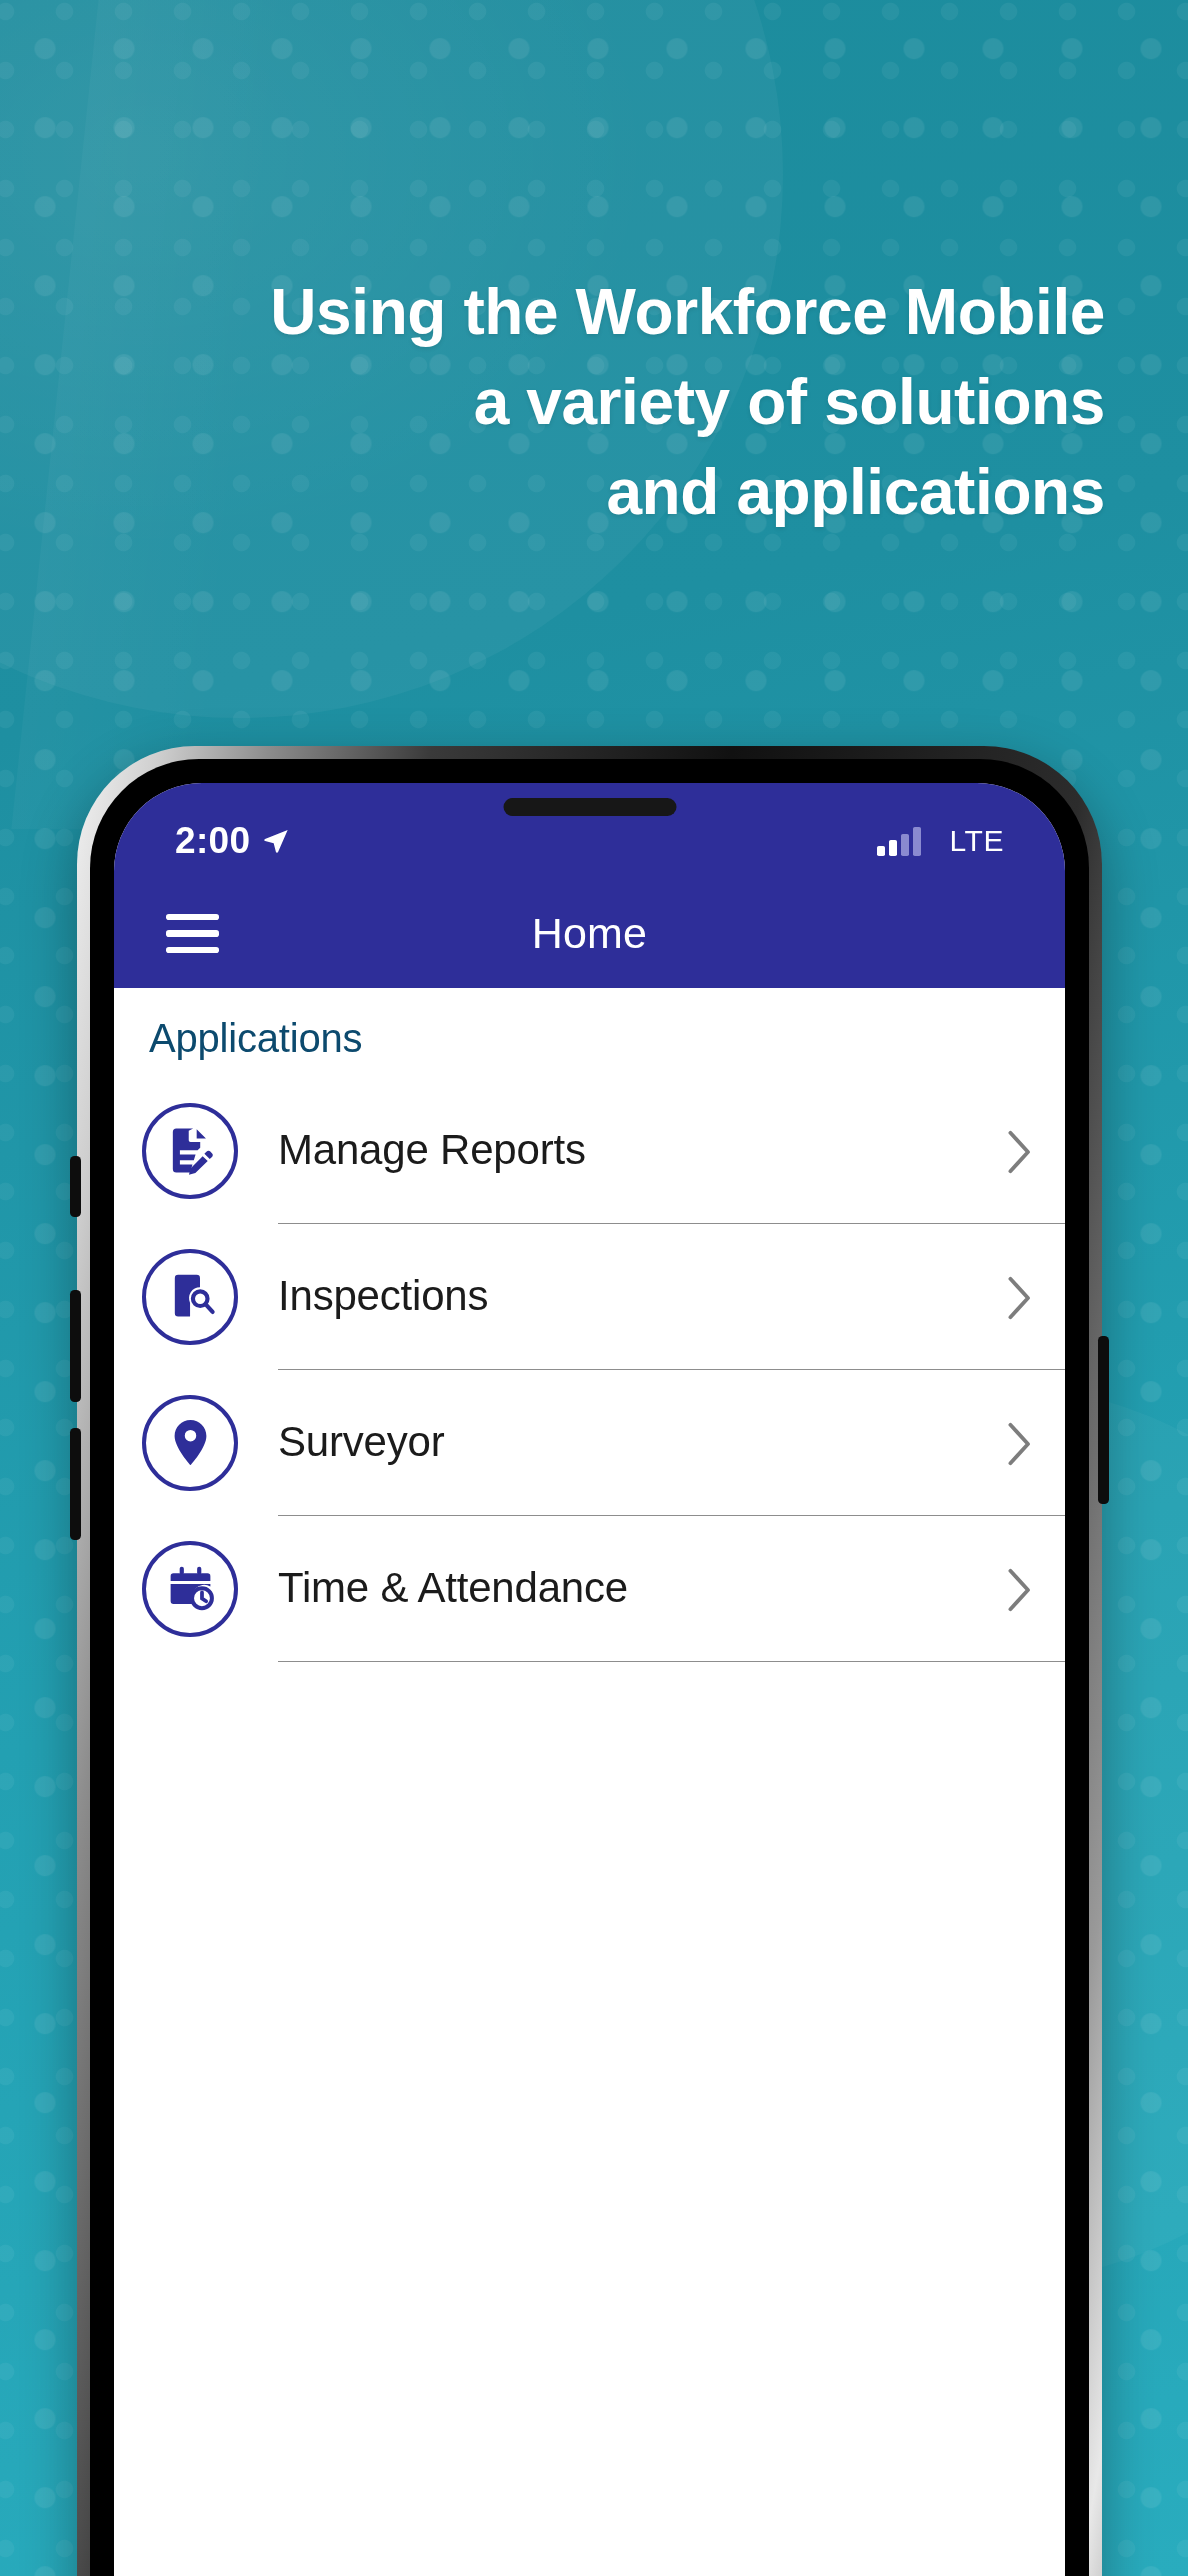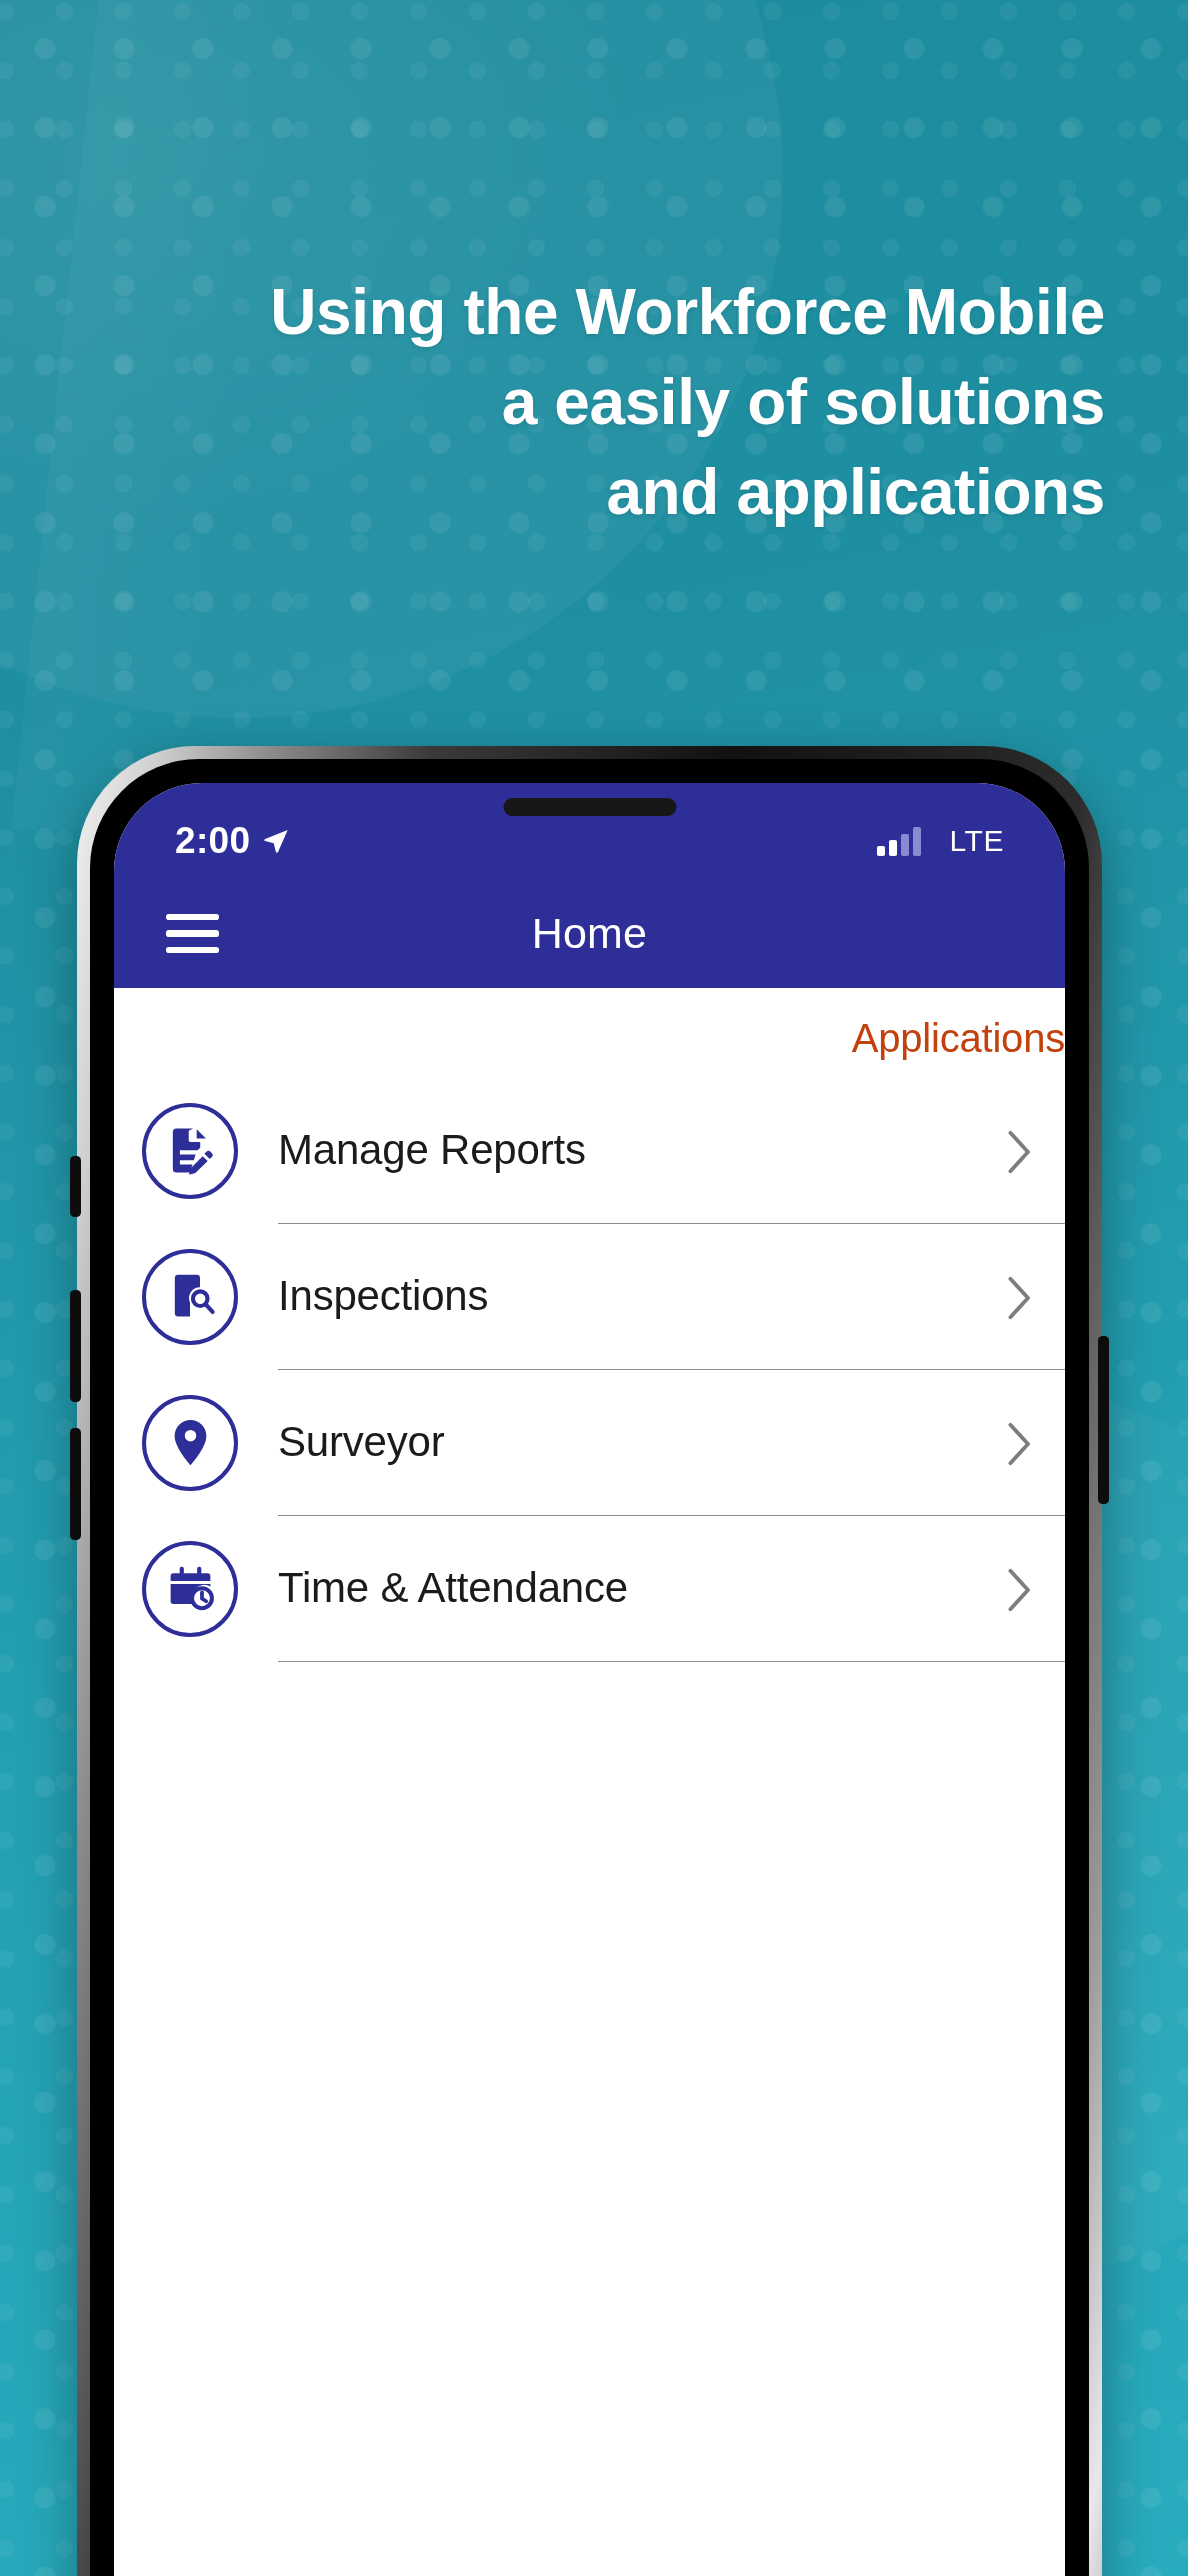--- a/index.html
+++ b/index.html
@@ -162,25 +162,24 @@
     font-size:43px;
     font-weight:400;
     letter-spacing:0.2px;
     pointer-events:none;
   }
 
   
   .content { background:#ffffff; height:100%; }
   .section-title {
     font-size:40px;
-    color:#c2410c;
+    color:#0c4a6e;
     padding:28px 0 16.6px 35px;
     font-weight:400;
     letter-spacing:-0.2px;
-    text-align:right;
   }
   .app-list { padding:0; }
   .app-row {
     display:flex;
     align-items:center;
     height:146px;
     padding-left:28px;
     cursor:pointer;
     position:relative;
   }
@@ -218,21 +217,21 @@
 <div class="bg">
   <div class="bg-circle"></div>
   <div class="bg-circle2"></div>
   <div class="dots"></div>
   <div class="dots2"></div>
   <div class="vstripe"></div>
 </div>
 
 <div class="headline">
   <span>Using the Workforce Mobile</span>
-  <span>a easily of solutions</span>
+  <span>a variety of solutions</span>
   <span>and applications</span>
 </div>
 
 <div class="phone-wrap">
   <div class="phone-rim"></div>
   <div class="btn-side btn-mute"></div>
   <div class="btn-side btn-volup"></div>
   <div class="btn-side btn-voldn"></div>
   <div class="btn-side btn-power"></div>
   <div class="phone-bezel"></div>

